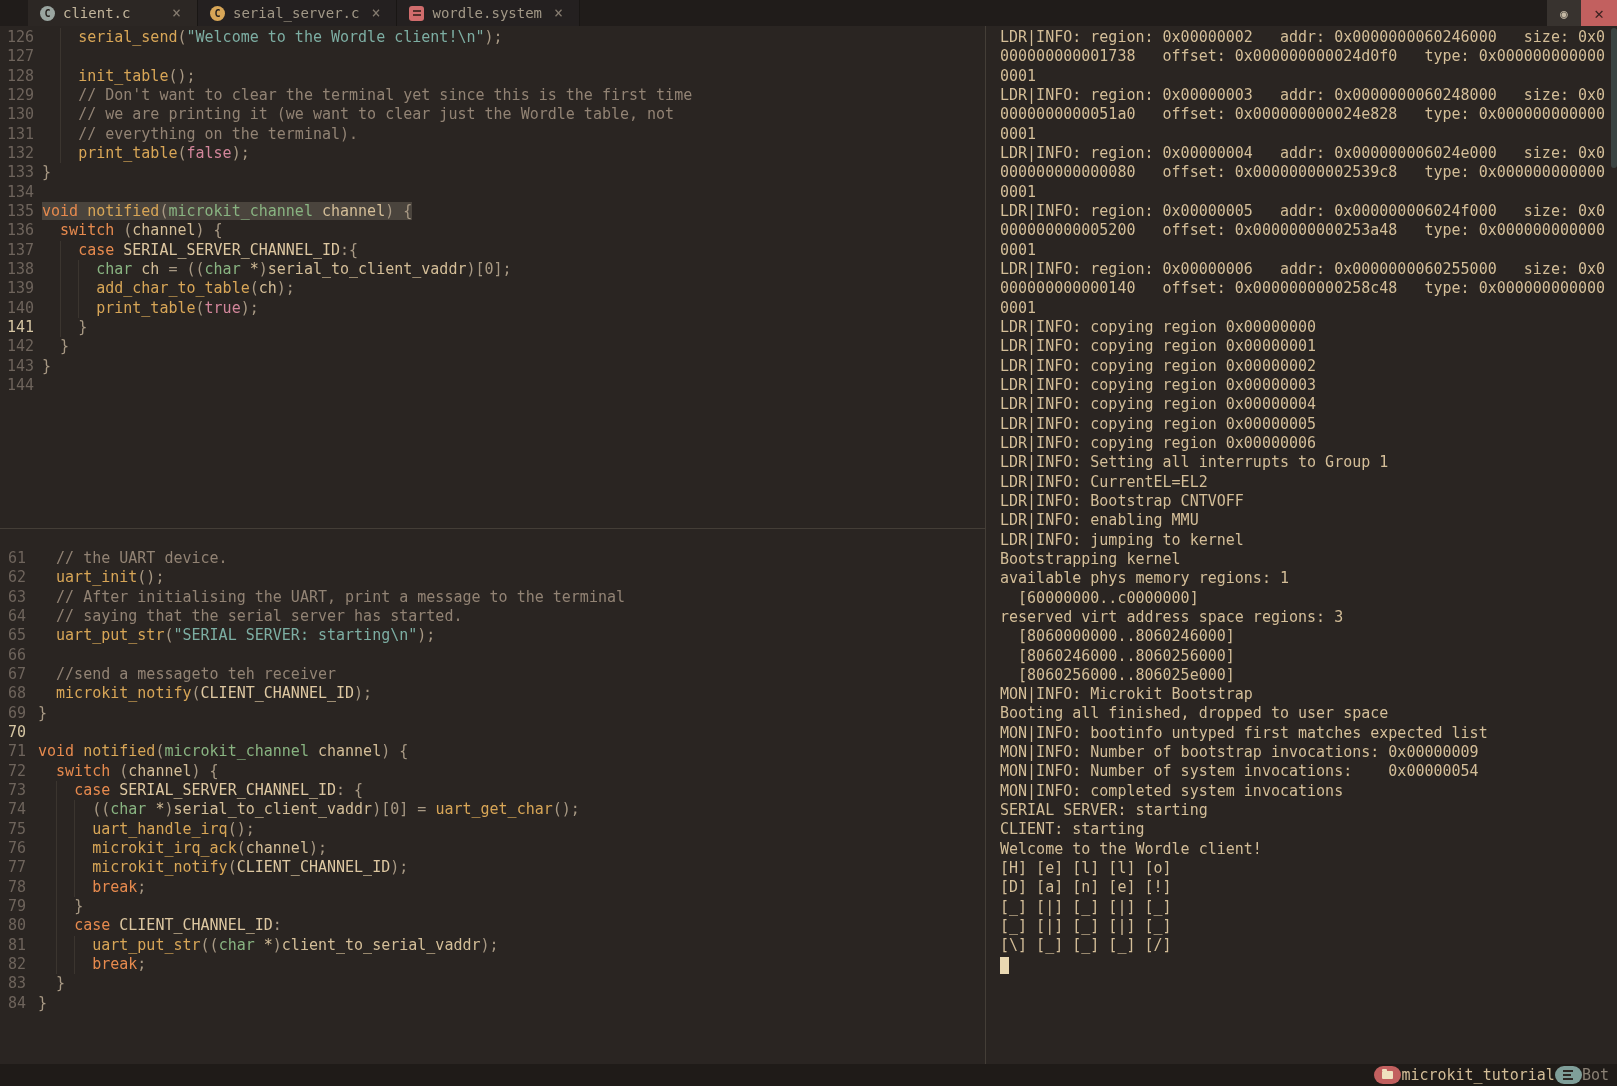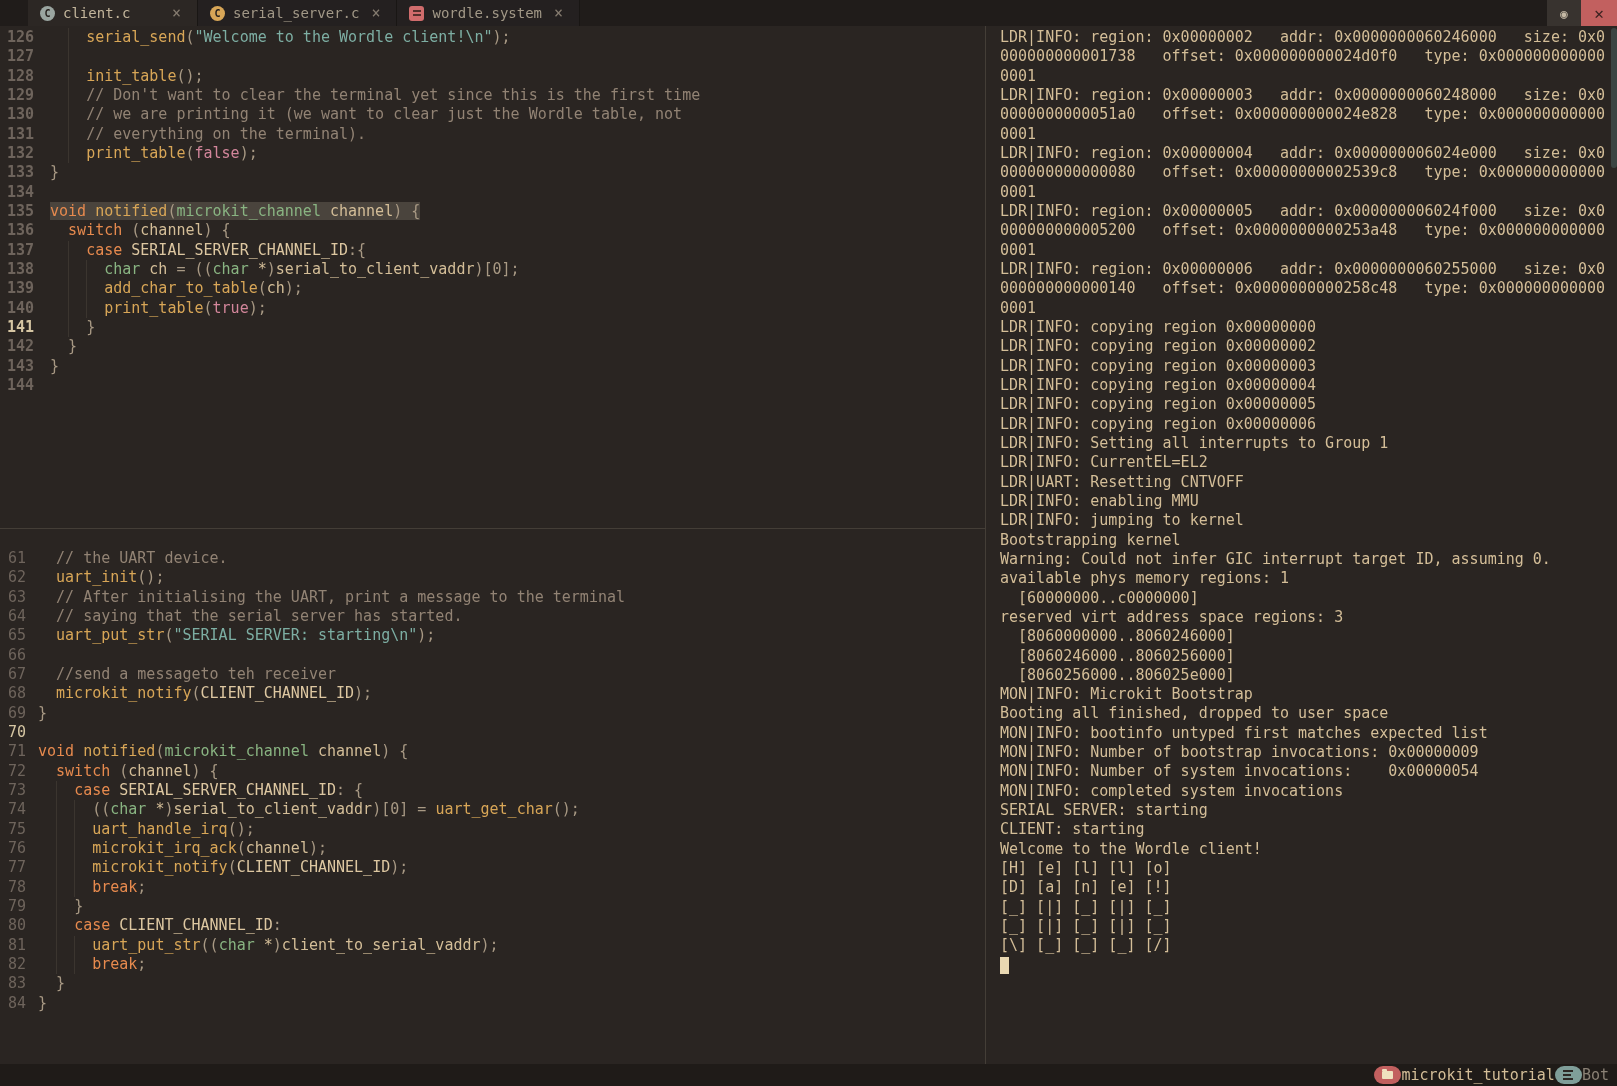--- a/index.html
+++ b/index.html
@@ -31,21 +31,21 @@
   
   .main{flex:1;display:flex;min-height:0;}
   .editors{width:985px;flex:none;display:flex;flex-direction:column;min-height:0;}
   .pane{overflow:hidden;font-size:15px;line-height:19.33px;white-space:pre;}
   .pane-top{height:502px;flex:none;padding-top:2px;}
   .hdiv{height:1px;background:var(--div);flex:none;}
   .pane-bottom{flex:1;padding-top:20px;}
   .vdiv{width:1px;background:var(--div);flex:none;}
   .row{display:flex;height:19.33px;}
   .ln{flex:none;text-align:right;color:var(--ln);}
-  .pane-top .ln{width:34px;margin-right:16px;font-weight:bold;}
+  .pane-top .ln{width:34px;margin-right:8px;}
   .pane-bottom .ln{width:26px;margin-right:12px;}
   .ln.cur{color:var(--lncur);}
   .code{position:relative;flex:1;color:var(--fg);}
   .guide{position:absolute;top:0;bottom:0;width:1px;background:var(--guide);}
   .hl{background:var(--hl);}
   .tk-kw{color:var(--kw)} .tk-fn{color:var(--fn)} .tk-ty{color:var(--ty)}
   .tk-str{color:var(--str)} .tk-bool{color:var(--bool)} .tk-pn{color:var(--pn)}
   .tk-cm{color:var(--cm)} .tk-cn{color:var(--cn)} .tk-id{color:var(--fg)} .tk-ws{color:var(--fg)}
   
   .terminal{position:relative;flex:1;min-width:0;padding:2px 0 0 14px;font-size:15px;line-height:19.33px;color:var(--fg);overflow:hidden;}
@@ -119,32 +119,32 @@
         <div class="trow">LDR|INFO: region: 0x00000004   addr: 0x000000006024e000   size: 0x0</div>
         <div class="trow">000000000000080   offset: 0x00000000002539c8   type: 0x000000000000</div>
         <div class="trow">0001</div>
         <div class="trow">LDR|INFO: region: 0x00000005   addr: 0x000000006024f000   size: 0x0</div>
         <div class="trow">000000000005200   offset: 0x0000000000253a48   type: 0x000000000000</div>
         <div class="trow">0001</div>
         <div class="trow">LDR|INFO: region: 0x00000006   addr: 0x0000000060255000   size: 0x0</div>
         <div class="trow">000000000000140   offset: 0x0000000000258c48   type: 0x000000000000</div>
         <div class="trow">0001</div>
         <div class="trow">LDR|INFO: copying region 0x00000000</div>
+        <div class="trow">LDR|INFO: copying region 0x00000001</div>
         <div class="trow">LDR|INFO: copying region 0x00000002</div>
         <div class="trow">LDR|INFO: copying region 0x00000003</div>
         <div class="trow">LDR|INFO: copying region 0x00000004</div>
         <div class="trow">LDR|INFO: copying region 0x00000005</div>
         <div class="trow">LDR|INFO: copying region 0x00000006</div>
         <div class="trow">LDR|INFO: Setting all interrupts to Group 1</div>
         <div class="trow">LDR|INFO: CurrentEL=EL2</div>
-        <div class="trow">LDR|UART: Resetting CNTVOFF</div>
+        <div class="trow">LDR|INFO: Bootstrap CNTVOFF</div>
         <div class="trow">LDR|INFO: enabling MMU</div>
         <div class="trow">LDR|INFO: jumping to kernel</div>
         <div class="trow">Bootstrapping kernel</div>
-        <div class="trow">Warning: Could not infer GIC interrupt target ID, assuming 0.</div>
         <div class="trow">available phys memory regions: 1</div>
         <div class="trow">  [60000000..c0000000]</div>
         <div class="trow">reserved virt address space regions: 3</div>
         <div class="trow">  [8060000000..8060246000]</div>
         <div class="trow">  [8060246000..8060256000]</div>
         <div class="trow">  [8060256000..806025e000]</div>
         <div class="trow">MON|INFO: Microkit Bootstrap</div>
         <div class="trow">Booting all finished, dropped to user space</div>
         <div class="trow">MON|INFO: bootinfo untyped first matches expected list</div>
         <div class="trow">MON|INFO: Number of bootstrap invocations: 0x00000009</div>

